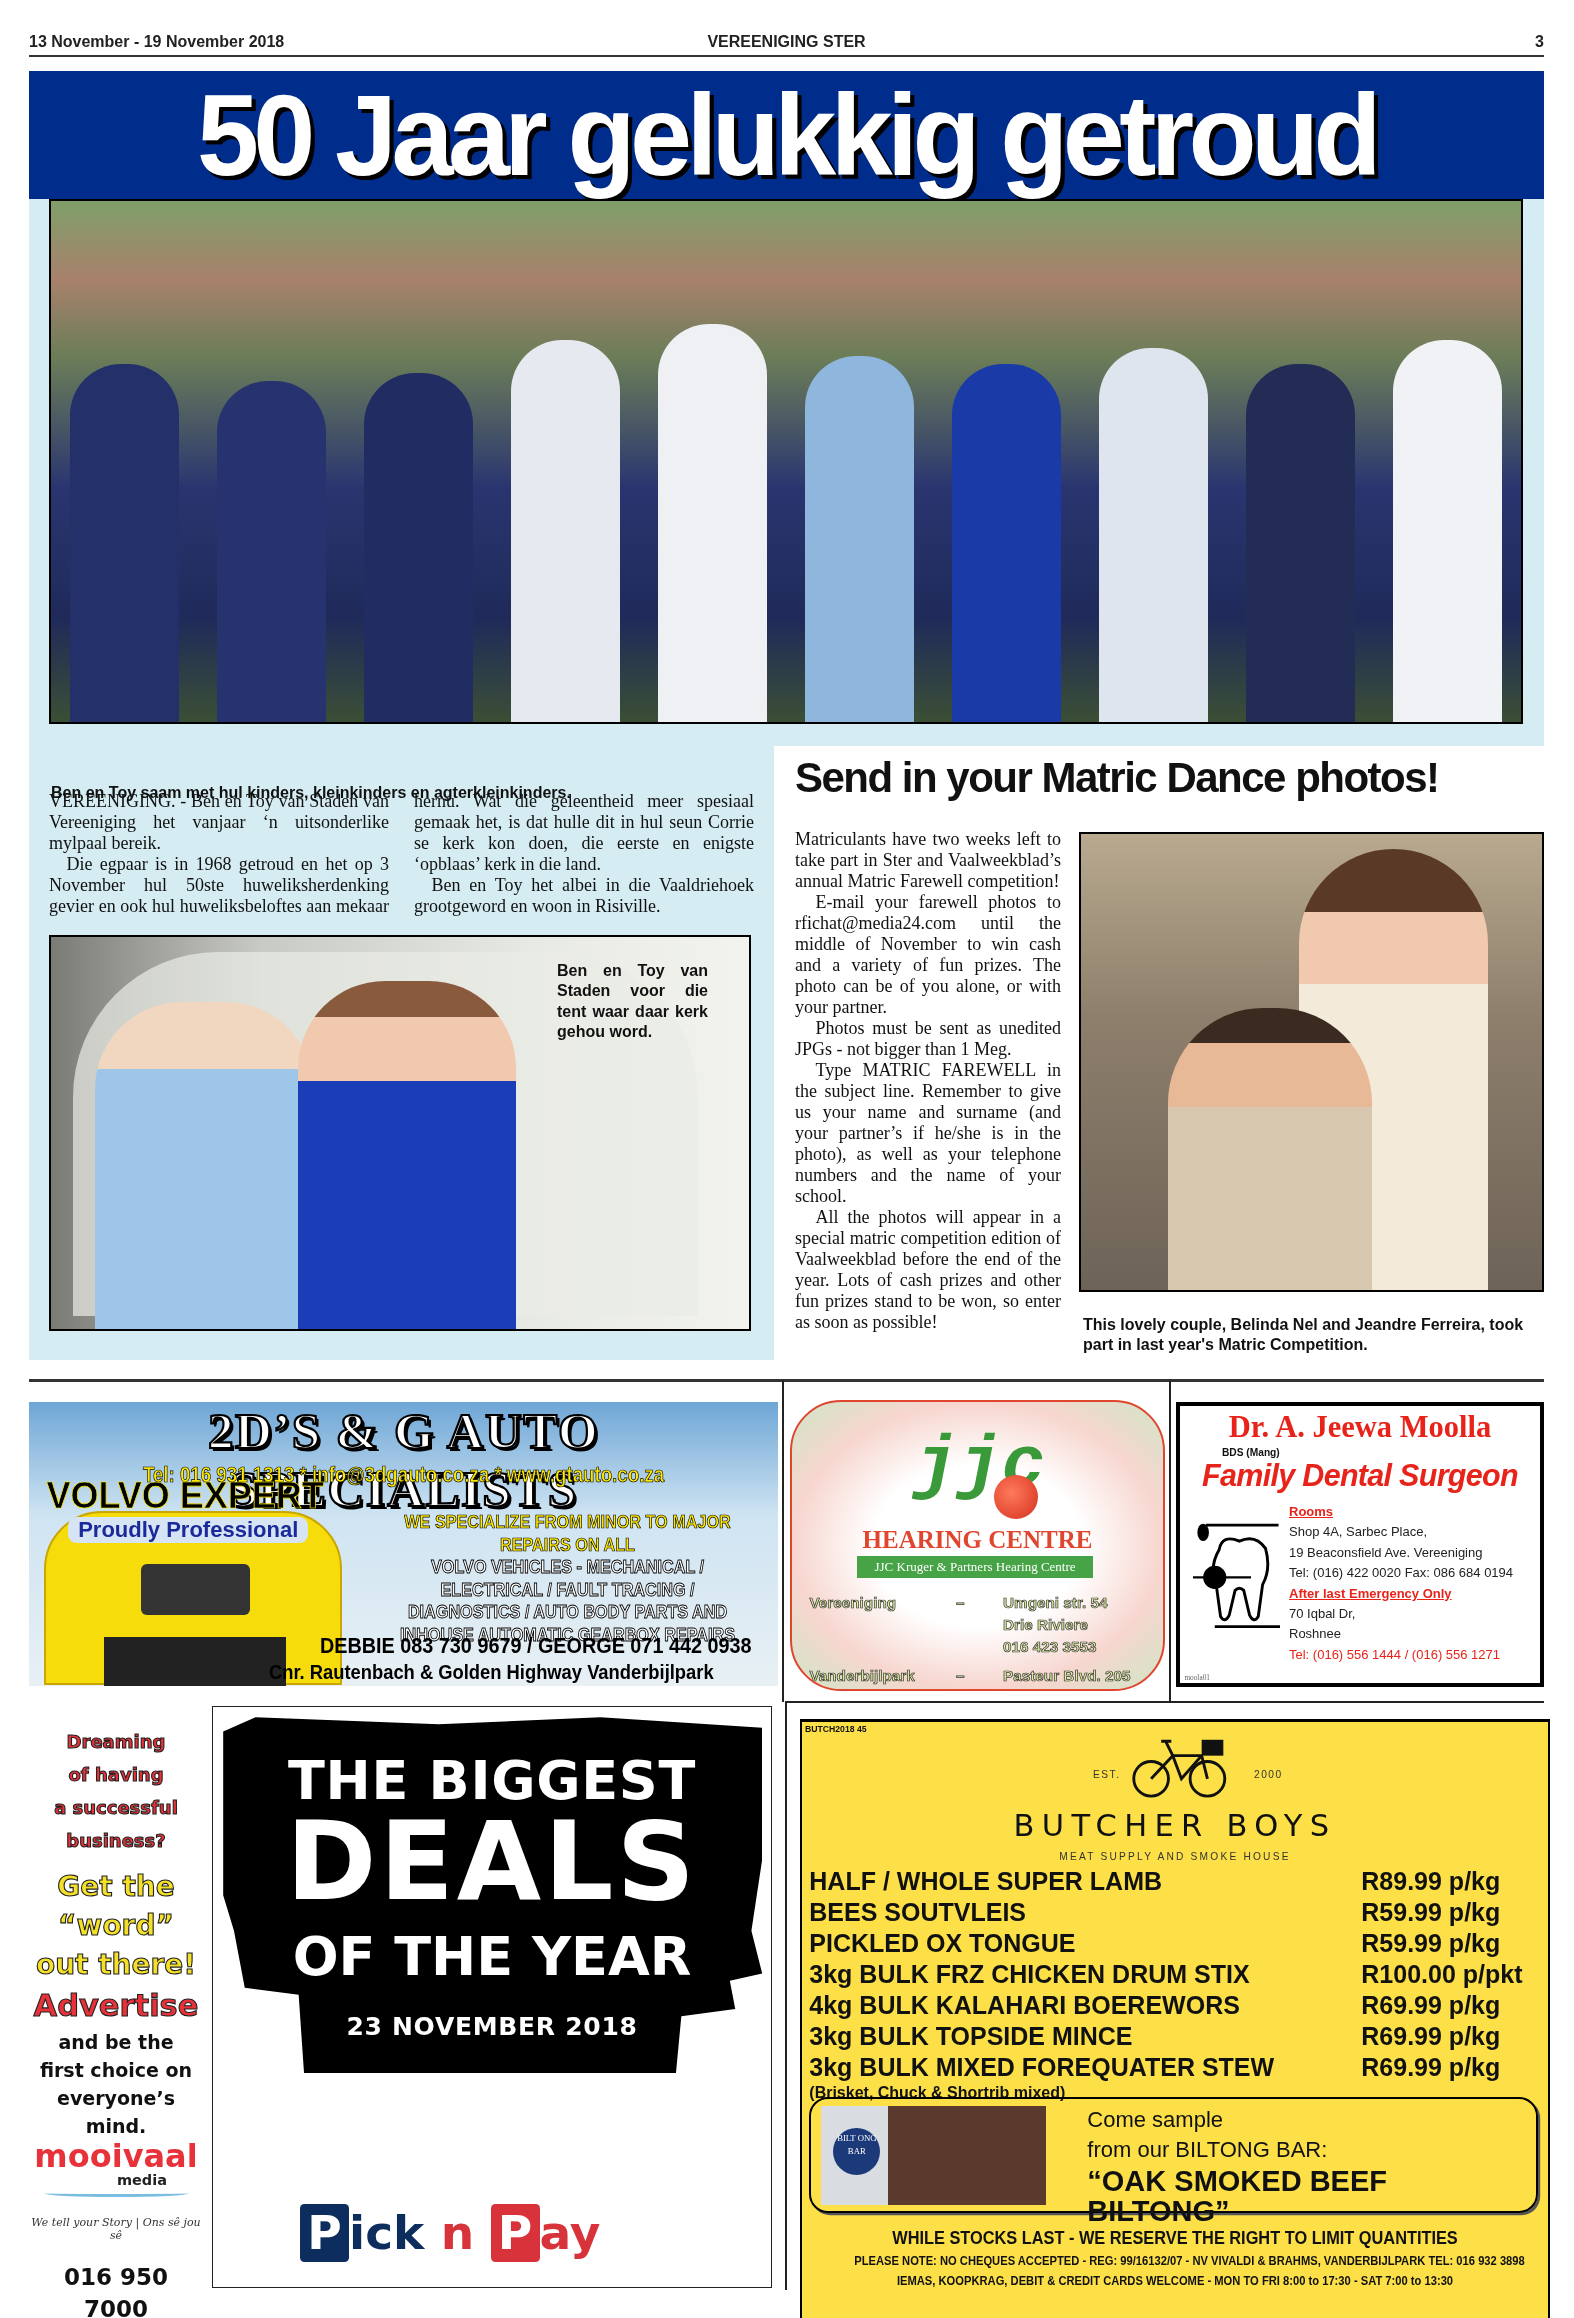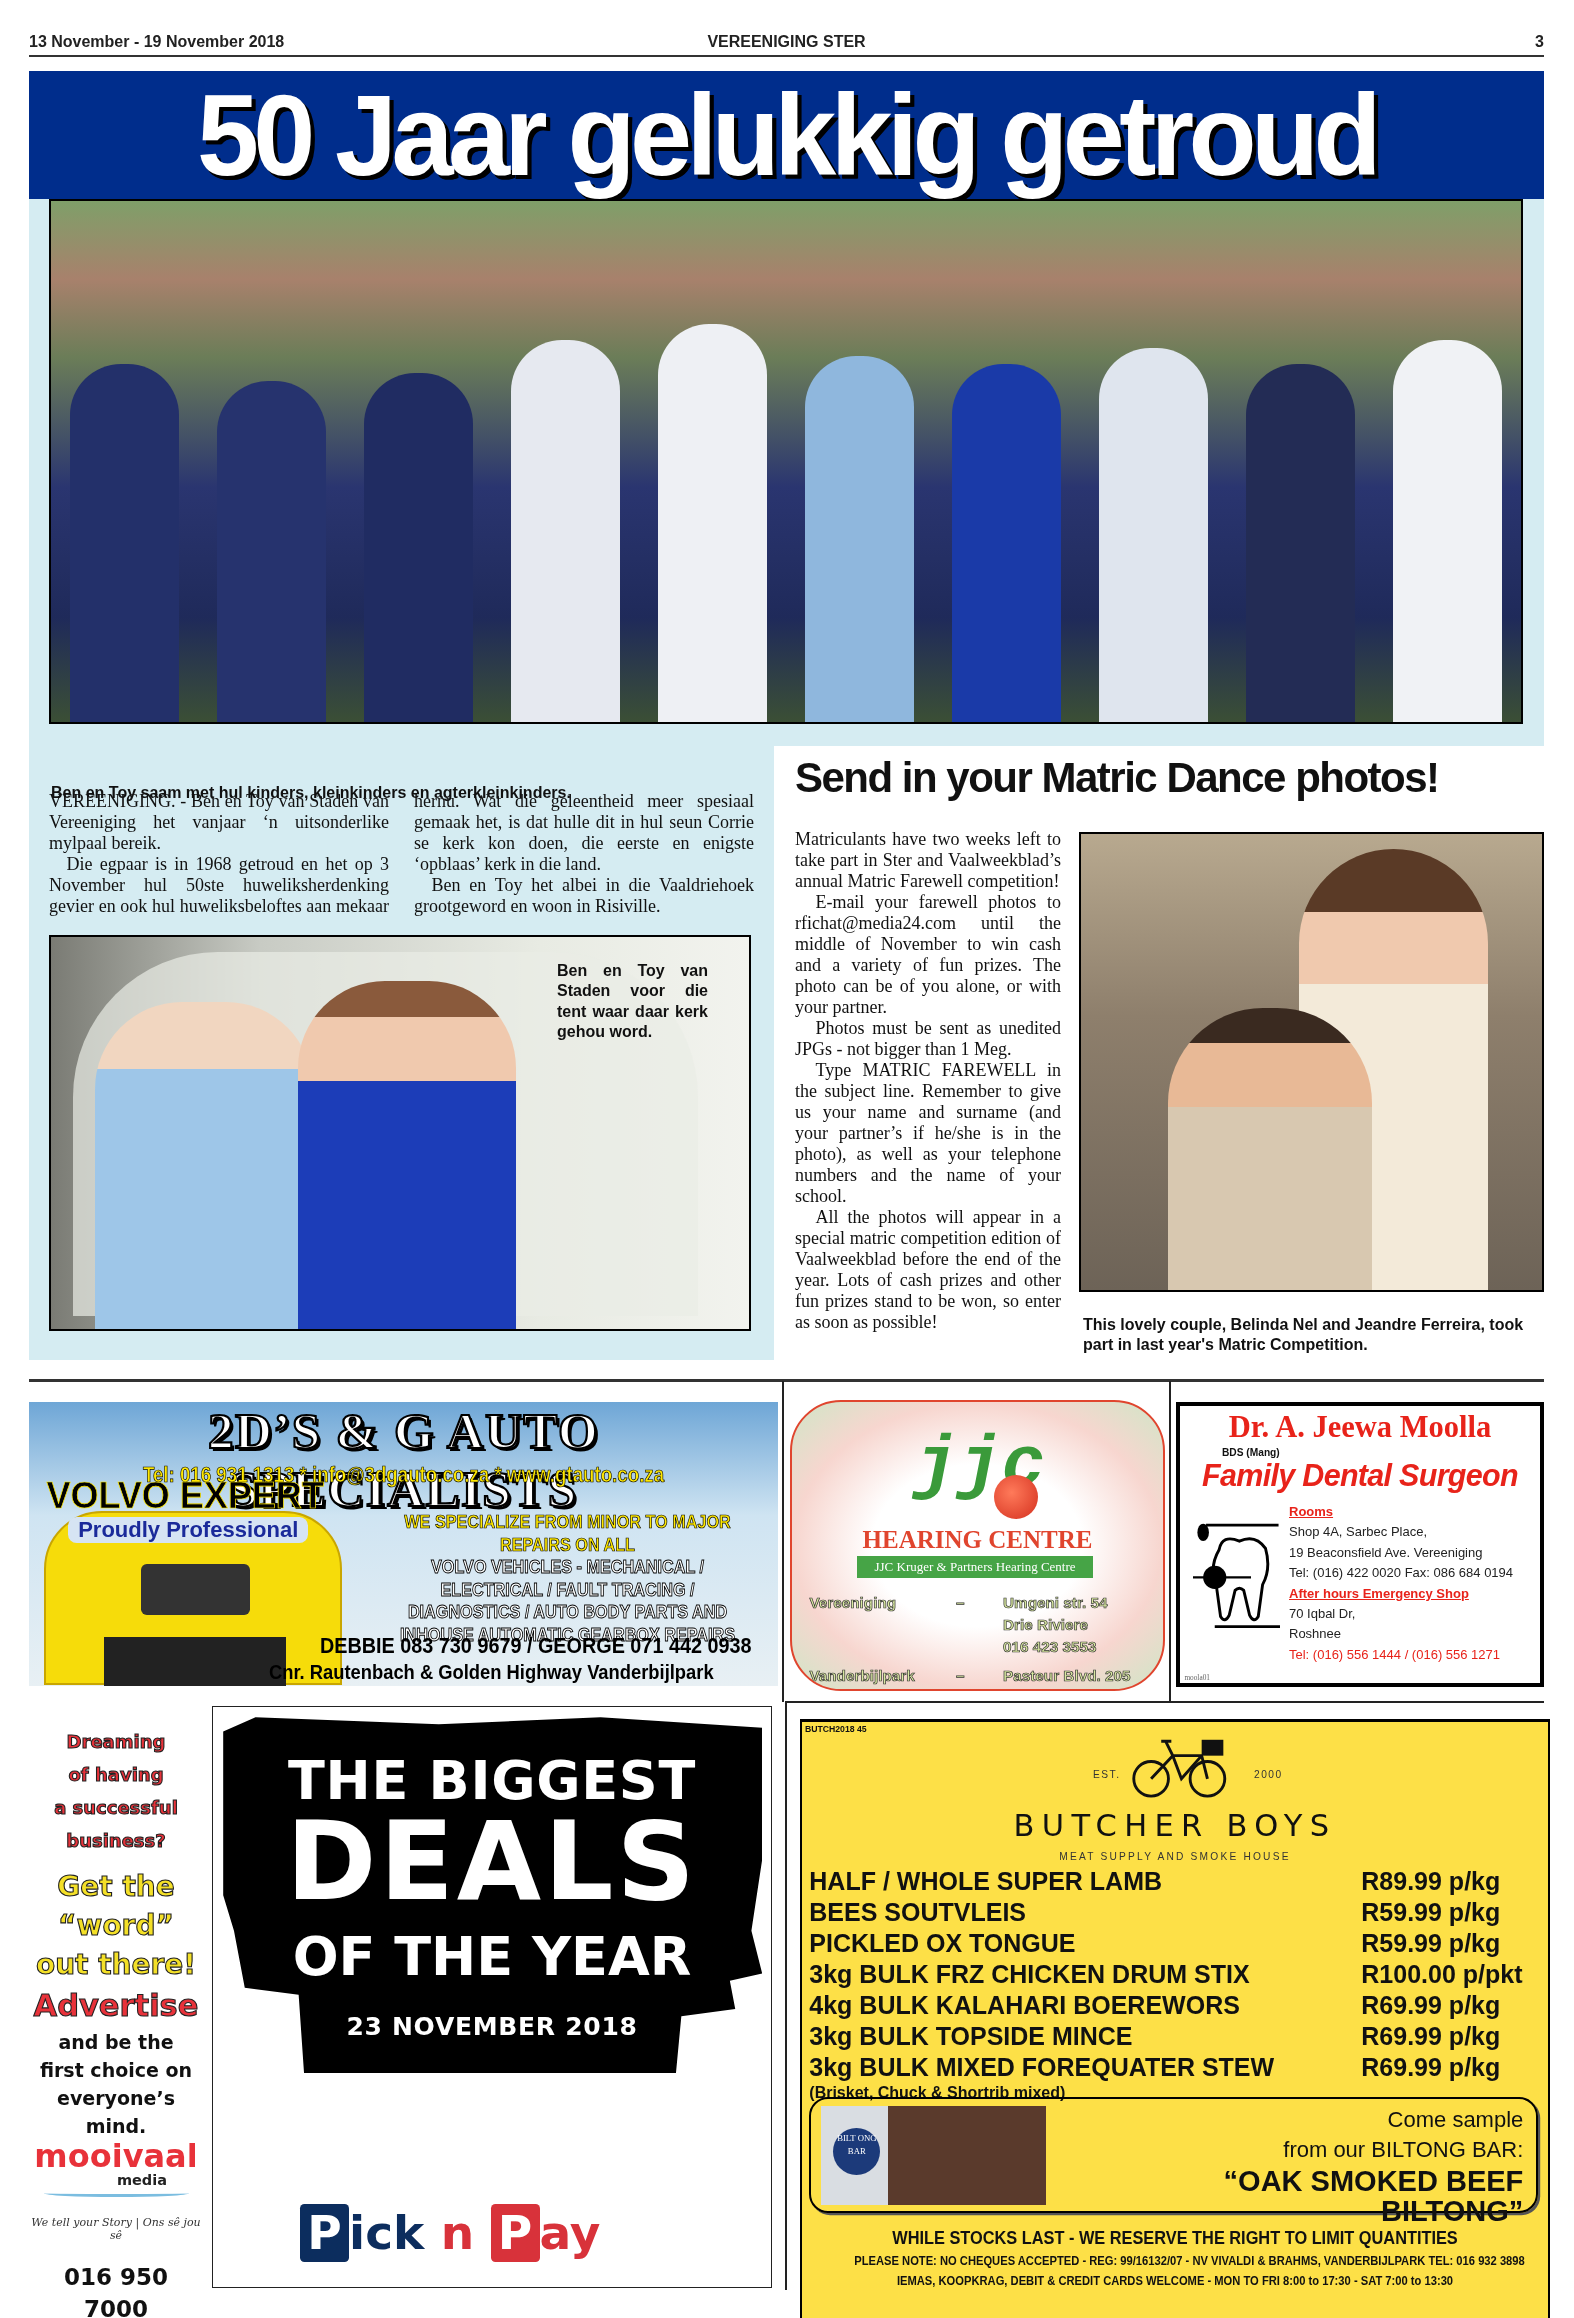--- a/index.html
+++ b/index.html
@@ -119,21 +119,21 @@
   .ad-butcher .bike { position: absolute; left: 327px; top: 11.6px; width: 102px; height: 65px; }
   .ad-butcher .brand { position: absolute; left: 0; right: 0; top: 86px; text-align: center; font-family: "DejaVu Sans", sans-serif; font-size: 30.5px; letter-spacing: 7.3px; color: #111; }
   .ad-butcher .sub { position: absolute; left: 0; right: 0; top: 129px; text-align: center; font-family: "Liberation Sans", sans-serif; font-size: 10.2px; letter-spacing: 2.2px; color: #333; }
   .ad-butcher .items { position: absolute; left: 7.3px; top: 144px; width: 734px; font-family: "Liberation Sans", sans-serif; font-weight: bold; font-size: 25px; line-height: 31px; }
   .ad-butcher .item { display: flex; justify-content: space-between; }
   .ad-butcher .item .price { width: 182px; }
   .ad-butcher .note { font-family: "Liberation Sans", sans-serif; font-weight: bold; font-size: 16px; line-height: 19px; }
   .ad-butcher .biltong { position: absolute; left: 7.3px; top: 375px; width: 729px; height: 116px; border: 2.9px solid #000; border-radius: 19px; box-shadow: 2.2px 2.2px 0 #555; }
   .ad-butcher .biltong .pic { position: absolute; left: 10.2px; top: 7.3px; width: 225px; height: 99px; background: linear-gradient(90deg,#d9dde2 0 30%,#5a3a2c 30% 100%); }
   .ad-butcher .biltong .badge { position: absolute; left: 22px; top: 29px; width: 47px; height: 47px; border-radius: 50%; background: #1c3a7a; color: #fff; font-size: 8.7px; text-align: center; line-height: 13px; padding-top: 4.4px; font-family: "Liberation Serif", serif; }
-  .ad-butcher .biltong .txt { position: absolute; left: 276px; top: 5.8px; width: 436px; text-align: right; font-family: "Liberation Sans", sans-serif; font-size: 22px; line-height: 30.5px; }
+  .ad-butcher .biltong .txt { position: absolute; left: 276px; top: 5.8px; width: 436px; text-align: left; font-family: "Liberation Sans", sans-serif; font-size: 22px; line-height: 30.5px; }
   .ad-butcher .biltong .big { font-weight: bold; font-size: 29px; }
   .ad-butcher .foot1 { position: absolute; left: 0; right: 0; top: 505px; text-align: center; font-family: "Liberation Sans", sans-serif; font-weight: bold; font-size: 19px; transform: scaleX(.86); }
   .ad-butcher .foot2 { position: absolute; left: 0; right: 0; top: 531px; text-align: center; font-family: "Liberation Sans", sans-serif; font-weight: bold; font-size: 13px; transform: scaleX(.86); white-space: nowrap; }
   .ad-butcher .foot3 { position: absolute; left: 0; right: 0; top: 551px; text-align: center; font-family: "Liberation Sans", sans-serif; font-weight: bold; font-size: 13px; transform: scaleX(.86); white-space: nowrap; }
 </style>
 </head>
 <body>
 
 <div class="abs runhead">
   <span class="rh-date">13 November - 19 November 2018</span>
@@ -245,21 +245,21 @@
     <path d="M36 48 Q40 26 64 36 Q86 26 100 46 Q108 74 96 96 L90 140 Q84 150 78 138 L70 104 Q64 98 58 104 L50 138 Q44 150 38 140 L32 96 Q22 72 36 48 Z" fill="none" stroke="#000" stroke-width="4"></path>
     <circle cx="30" cy="86" r="16" fill="#000"></circle>
     <line x1="0" y1="86" x2="80" y2="86" stroke="#000" stroke-width="3"></line>
     <line x1="30" y1="154" x2="120" y2="154" stroke="#000" stroke-width="4"></line>
   </svg>
   <div class="info">
     <div class="red">Rooms</div>
     <div>Shop 4A, Sarbec Place,</div>
     <div>19 Beaconsfield Ave. Vereeniging</div>
     <div>Tel: (016) 422 0020 Fax: 086 684 0194</div>
-    <div class="red">After hours Emergency Shop</div>
+    <div class="red">After last Emergency Only</div>
     <div>70 Iqbal Dr,</div>
     <div>Roshnee</div>
     <div class="redplain">Tel: (016) 556 1444 / (016) 556 1271</div>
   </div>
   <div class="code">moola01</div>
 </div>
 
 <div class="abs ad-mooivaal">
   <div style="height:19px"></div>
   <div class="red">Dreaming</div>

